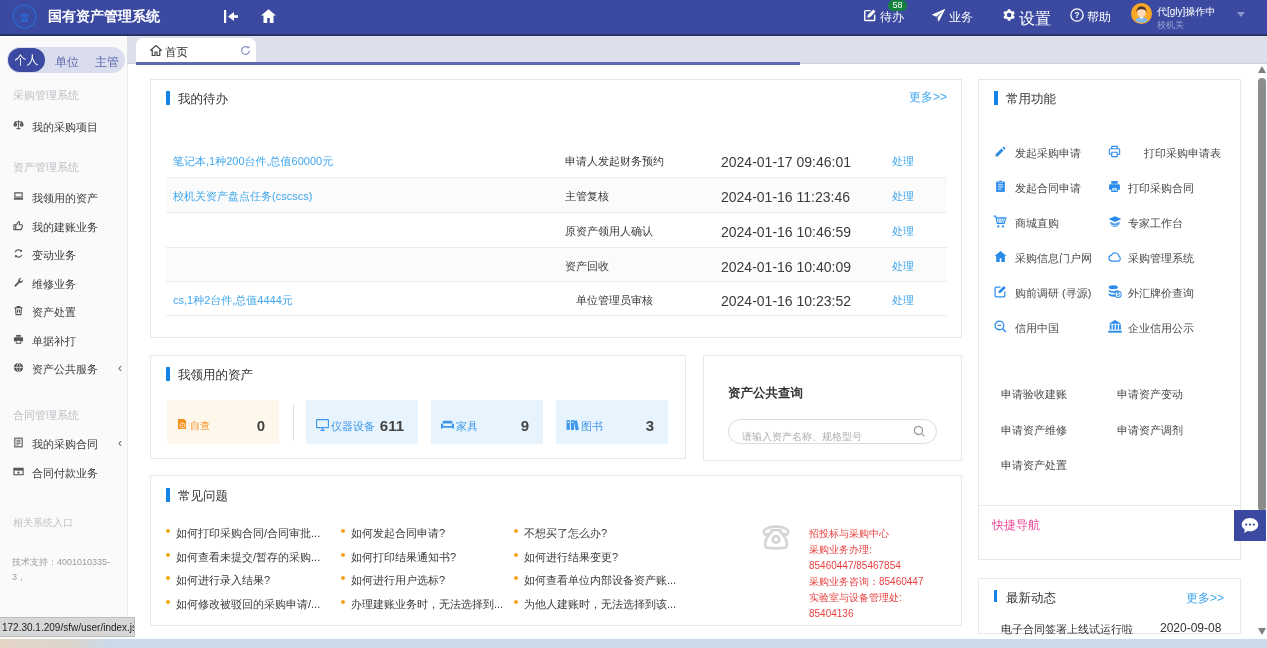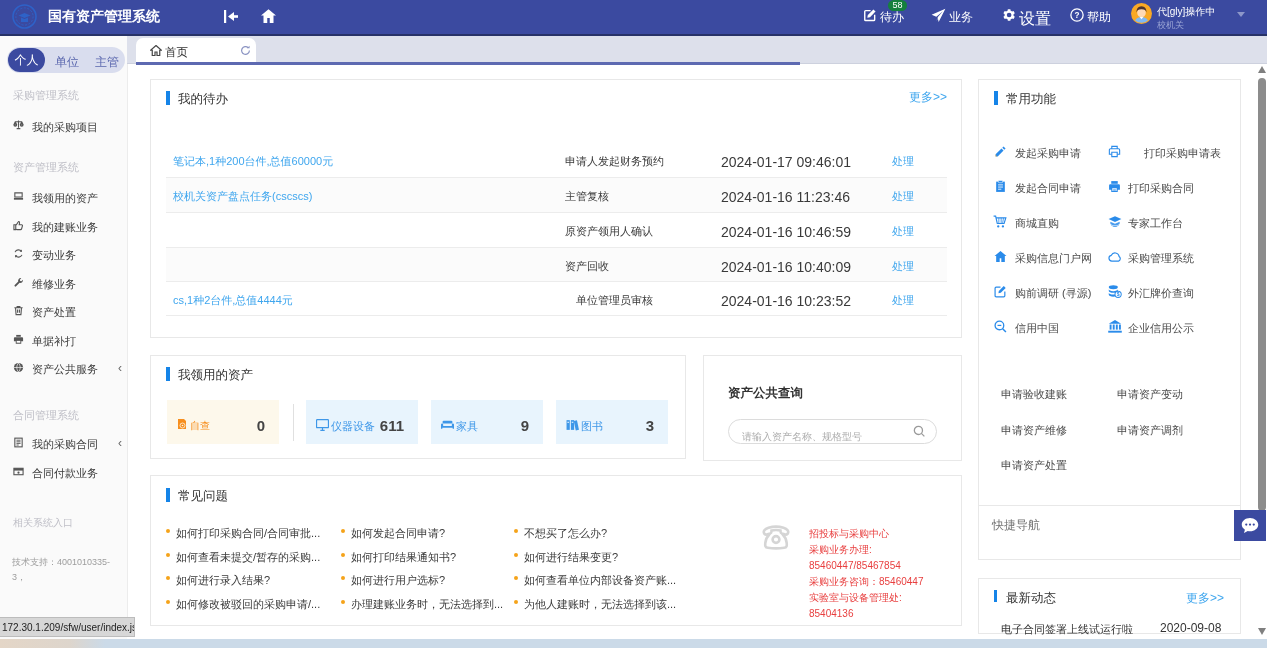--- a/index.html
+++ b/index.html
@@ -405,21 +405,21 @@
   <div class="fl" style="left:1128px;top:321px">企业信用公示</div>
 </div>
 <div id="applinks">
   <div class="fl" style="left:1001px;top:386.5px">申请验收建账</div>
   <div class="fl" style="left:1117px;top:386.5px">申请资产变动</div>
   <div class="fl" style="left:1001px;top:422.5px">申请资产维修</div>
   <div class="fl" style="left:1117px;top:422.5px">申请资产调剂</div>
   <div class="fl" style="left:1001px;top:457.5px">申请资产处置</div>
 </div>
 <div class="abs" style="left:978px;top:505px;width:263px;height:1px;background:#e8e8e8"></div>
-<div class="abs" style="left:992px;top:517px;font-size:12px;color:#737373">快捷导航</div>
+<div class="abs" style="left:992px;top:517px;font-size:12px;color:#ec4899">快捷导航</div>
 
 <div class="card" style="left:978px;top:578px;width:263px;height:56px"></div>
 <div class="bar" style="left:994px;top:590px;height:12px;width:3px"></div>
 <div class="ctitle" style="left:1006px;top:589.5px">最新动态</div>
 <a class="abs blink" style="left:1186px;top:590px;font-size:12px">更多&gt;&gt;</a>
 <div class="abs" style="left:1001px;top:621.5px;font-size:11px;color:#333">电子合同签署上线试运行啦</div>
 <div class="abs" style="left:1160px;top:620.5px;font-size:12px;color:#333">2020-09-08</div>
 
 <div class="abs" style="left:1256px;top:64px;width:11px;height:575px;background:#fff"></div>
 <div class="abs" style="left:1257.5px;top:78px;width:8px;height:433px;background:#8c8c8c;border-radius:4px"></div>

